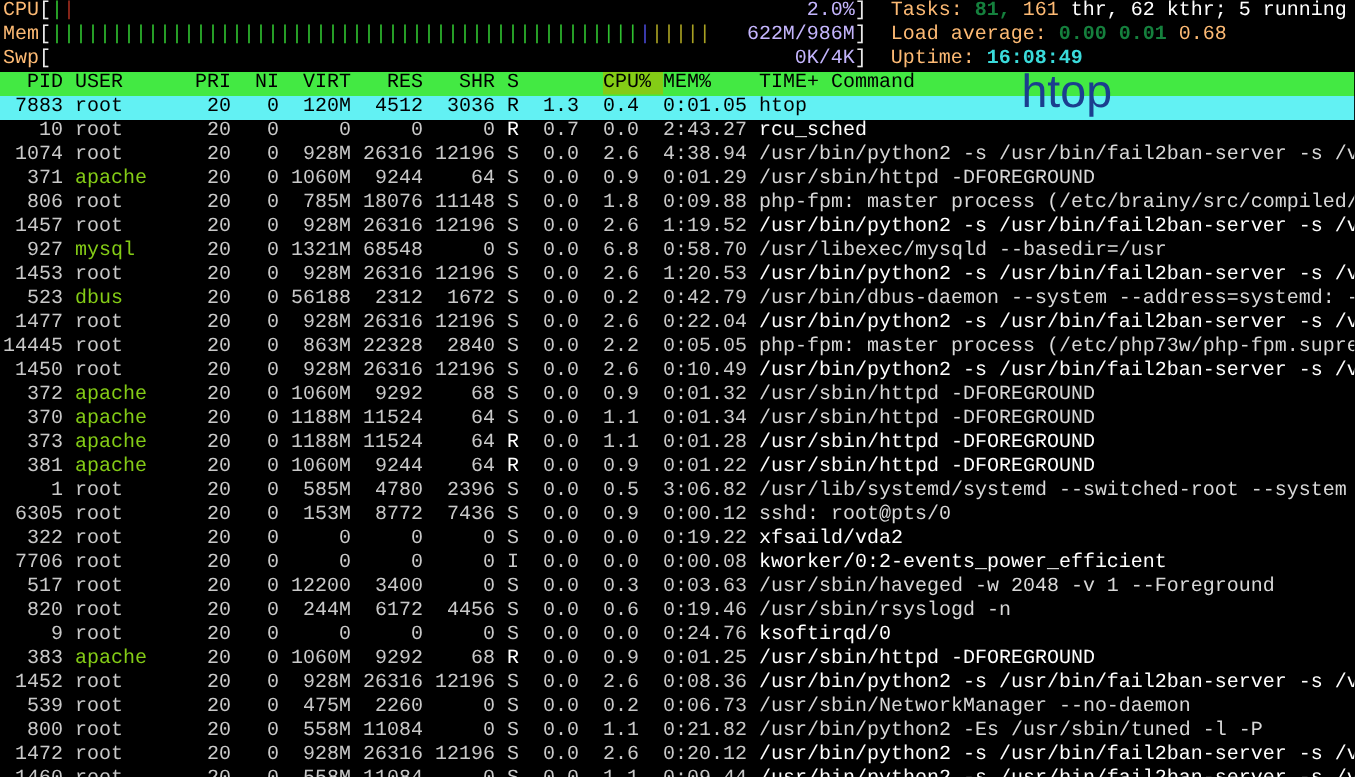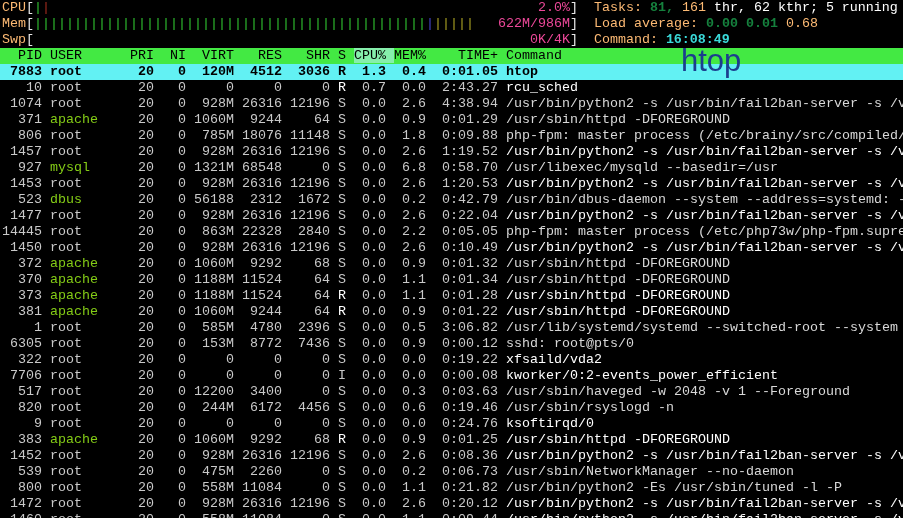--- a/index.html
+++ b/index.html
@@ -20,50 +20,50 @@
   }
   
   .c-def{color:#c9c9c9}
   .c-dim{color:#84cc16}
   .c-cmd{color:#d8d8d8}
   .c-green{color:#ffffff}
   .c-cyan{color:#fdba74}
   .c-cyanb{color:#3adada;font-weight:bold}
   .c-whiteb{color:#15803d;font-weight:bold}
   .c-white{color:#e8e8e8}
-  .c-meterval{color:#ec4899}
+  .c-meterval{color:#c4b5fd}
   
   .bar-green{color:#2fc02f}
   .bar-red{color:#a32c1e}
   .bar-blue{color:#4747d1}
   .bar-yellow{color:#a8a022}
   
   .header-row{background:#43e943;}
   .header-row span{color:#000;}
-  .header-row .sort-col{background:#86efac;}
+  .header-row .sort-col{background:#84cc16;margin-left:48px;}
   
   .row.selected{background:#62f1f3;}
-  .row.selected span{color:#000 !important;font-weight:bold;}
+  .row.selected span{color:#000 !important;font-weight:normal;}
   
   .watermark{
     position:absolute;
     left:681px;top:44px;
     font-family:"Liberation Sans","DejaVu Sans",sans-serif;
     font-size:31px;line-height:34px;
     color:#1b3e8e;
   }
 </style>
 </head>
 <body>
 
 <div class="screen">
   <div>
       <pre class="line"><span class="c-cyan">CPU</span><span class="c-white">[</span><span class="bar-green">|</span><span class="bar-red">|</span><span>                                                             </span><span class="c-meterval">2.0%</span><span class="c-white">]</span><span>  </span><span><span class="c-cyan">Tasks: </span><span class="c-whiteb">81, </span><span class="c-cyan">161</span><span class="c-green"> thr, </span><span class="c-green">62 kthr; </span><span class="c-green">5 running</span></span></pre>
       <pre class="line"><span class="c-cyan">Mem</span><span class="c-white">[</span><span class="bar-green">|||||||||||||||||||||||||||||||||||||||||||||||||</span><span class="bar-blue">|</span><span class="bar-yellow">|||||</span><span>   </span><span class="c-meterval">622M/986M</span><span class="c-white">]</span><span>  </span><span><span class="c-cyan">Load average: </span><span class="c-whiteb">0.00 </span><span class="c-whiteb">0.01 </span><span class="c-cyan">0.68</span></span></pre>
-      <pre class="line"><span class="c-cyan">Swp</span><span class="c-white">[</span><span>                                                              </span><span class="c-meterval">0K/4K</span><span class="c-white">]</span><span>  </span><span><span class="c-cyan">Command: </span><span class="c-cyanb">16:08:49</span></span></pre>
+      <pre class="line"><span class="c-cyan">Swp</span><span class="c-white">[</span><span>                                                              </span><span class="c-meterval">0K/4K</span><span class="c-white">]</span><span>  </span><span><span class="c-cyan">Uptime: </span><span class="c-cyanb">16:08:49</span></span></pre>
     </div>
   <pre class="line header-row"><span class="hcell">  PID </span><span class="hcell">USER      </span><span class="hcell">PRI </span><span class="hcell"> NI </span><span class="hcell"> VIRT </span><span class="hcell">  RES </span><span class="hcell">  SHR </span><span class="hcell">S </span><span class="hcell sort-col">CPU% </span><span class="hcell">MEM% </span><span class="hcell">   TIME+ </span><span class="hcell">Command</span></pre>
   <div>
       <pre class="line row selected"><span class="c-def"> 7883 </span><span class="c-def">root      </span><span class="c-def"> 20 </span><span class="c-def">  0 </span><span class="c-def"> 120M </span><span class="c-def"> 4512 </span><span class="c-def"> 3036 </span><span class="c-green">R </span><span class="c-def"> 1.3 </span><span class="c-def"> 0.4 </span><span class="c-def"> 0:01.05 </span><span class="c-cmd">htop</span></pre>
       <pre class="line row"><span class="c-def">   10 </span><span class="c-def">root      </span><span class="c-def"> 20 </span><span class="c-def">  0 </span><span class="c-def">    0 </span><span class="c-def">    0 </span><span class="c-def">    0 </span><span class="c-green">R </span><span class="c-def"> 0.7 </span><span class="c-def"> 0.0 </span><span class="c-def"> 2:43.27 </span><span class="c-green">rcu_sched</span></pre>
       <pre class="line row"><span class="c-def"> 1074 </span><span class="c-def">root      </span><span class="c-def"> 20 </span><span class="c-def">  0 </span><span class="c-def"> 928M </span><span class="c-def">26316 </span><span class="c-def">12196 </span><span class="c-def">S </span><span class="c-def"> 0.0 </span><span class="c-def"> 2.6 </span><span class="c-def"> 4:38.94 </span><span class="c-cmd">/usr/bin/python2 -s /usr/bin/fail2ban-server -s /v</span></pre>
       <pre class="line row"><span class="c-def">  371 </span><span class="c-dim">apache    </span><span class="c-def"> 20 </span><span class="c-def">  0 </span><span class="c-def">1060M </span><span class="c-def"> 9244 </span><span class="c-def">   64 </span><span class="c-def">S </span><span class="c-def"> 0.0 </span><span class="c-def"> 0.9 </span><span class="c-def"> 0:01.29 </span><span class="c-cmd">/usr/sbin/httpd -DFOREGROUND</span></pre>
       <pre class="line row"><span class="c-def">  806 </span><span class="c-def">root      </span><span class="c-def"> 20 </span><span class="c-def">  0 </span><span class="c-def"> 785M </span><span class="c-def">18076 </span><span class="c-def">11148 </span><span class="c-def">S </span><span class="c-def"> 0.0 </span><span class="c-def"> 1.8 </span><span class="c-def"> 0:09.88 </span><span class="c-cmd">php-fpm: master process (/etc/brainy/src/compiled/</span></pre>
       <pre class="line row"><span class="c-def"> 1457 </span><span class="c-def">root      </span><span class="c-def"> 20 </span><span class="c-def">  0 </span><span class="c-def"> 928M </span><span class="c-def">26316 </span><span class="c-def">12196 </span><span class="c-def">S </span><span class="c-def"> 0.0 </span><span class="c-def"> 2.6 </span><span class="c-def"> 1:19.52 </span><span class="c-green">/usr/bin/python2 -s /usr/bin/fail2ban-server -s /v</span></pre>
       <pre class="line row"><span class="c-def">  927 </span><span class="c-dim">mysql     </span><span class="c-def"> 20 </span><span class="c-def">  0 </span><span class="c-def">1321M </span><span class="c-def">68548 </span><span class="c-def">    0 </span><span class="c-def">S </span><span class="c-def"> 0.0 </span><span class="c-def"> 6.8 </span><span class="c-def"> 0:58.70 </span><span class="c-cmd">/usr/libexec/mysqld --basedir=/usr</span></pre>

